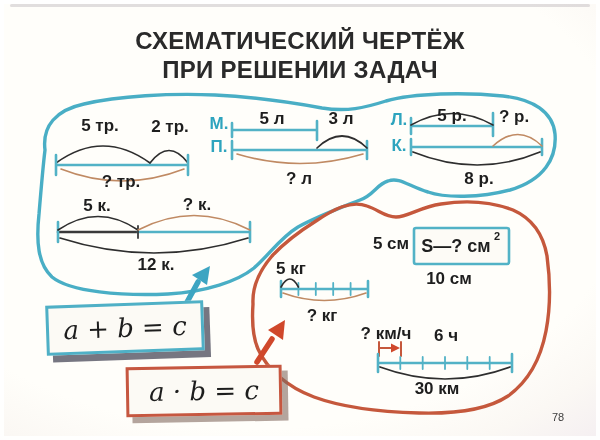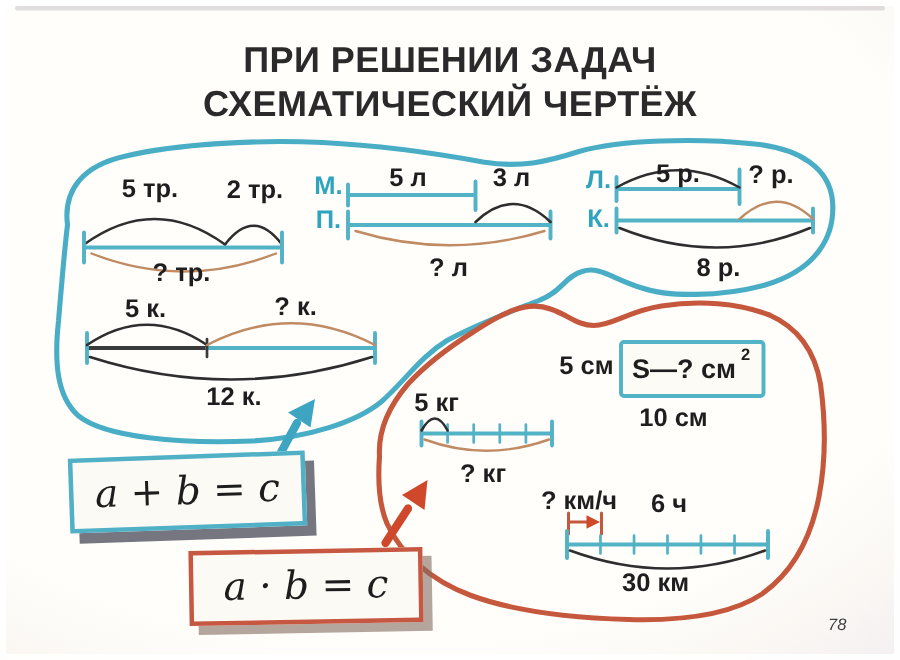--- a/index.html
+++ b/index.html
@@ -41,32 +41,32 @@
   .formula-add{
     left:46px;top:303px;width:152px;height:44px;
     border:3px solid #4fb0c6;box-shadow:6px 7px 0 rgba(72,72,88,.75);
     transform:rotate(-2deg);
   }
   .formula-mul{
     left:126px;top:366px;width:150px;height:44px;
     border:3px solid #c65740;box-shadow:6px 6px 0 rgba(130,105,95,.6);
     transform:rotate(-1deg);
   }
-  .pagenum{position:absolute;left:552px;top:411px;font-size:11px;color:#3c3c3c;font-style:italic;}
+  .pagenum{position:absolute;left:552px;top:411px;font-size:11px;color:#3c3c3c;}
 </style>
 </head>
 <body>
 
 <div class="stage">
   <div class="topline"></div>
   <div class="frame"></div>
 
   <div class="title">
+    <div>СХЕМАТИЧЕСКИЙ ЧЕРТЁЖ</div>
     <div>ПРИ РЕШЕНИИ ЗАДАЧ</div>
-    <div>СХЕМАТИЧЕСКИЙ ЧЕРТЁЖ</div>
   </div>
 
   <svg width="600" height="440" viewBox="0 0 600 440">
 
     <path class="blob-b" d="M45,150 C42,126 56,110 84,104 C118,96 170,93 215,95 C255,97 295,103 322,108
          C347,112 364,108 386,101 C414,93 465,92 503,96 C533,99 553,112 555,134
          C557,158 544,180 510,190 C480,198 445,198 428,192 C408,186 400,177 388,181
          C377,184 374,195 360,200 C340,208 318,216 298,227 C280,238 270,254 254,268
          C238,281 206,292 168,294 C122,296 70,292 52,277 C38,264 36,242 39,214
          C41,190 43,166 45,150 Z"></path>

